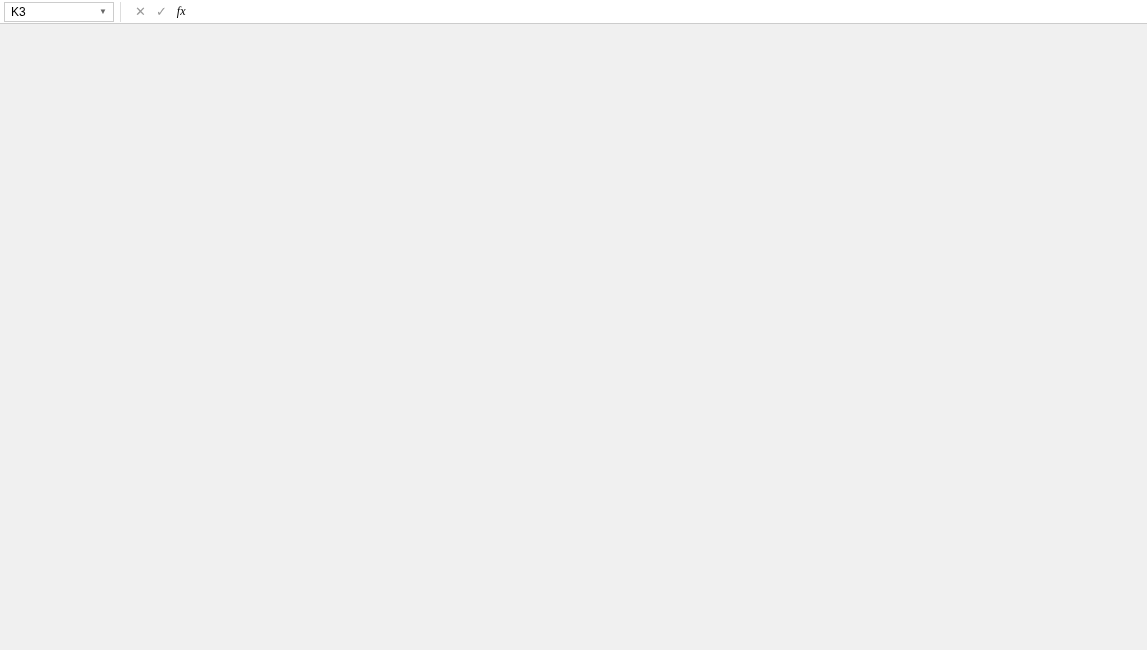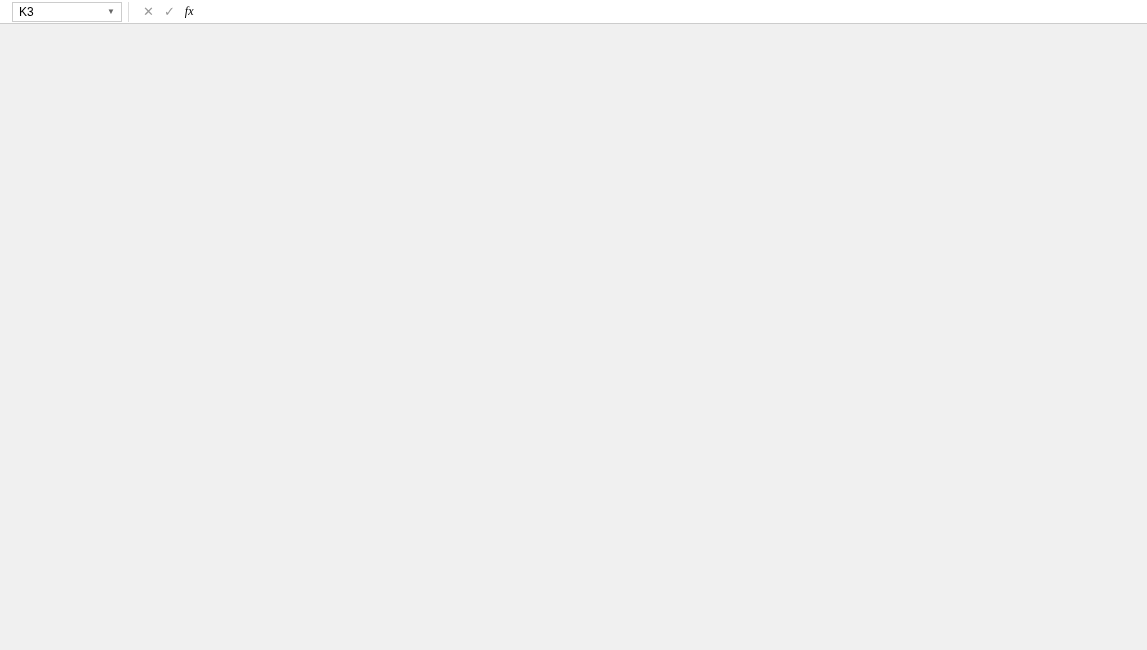--- a/index.html
+++ b/index.html
@@ -16,21 +16,21 @@
     .name-box {
       width: 110px;
       height: 20px;
       background: #fff;
       border: 1px solid #ccc;
       font-size: 12px;
       padding: 2px 6px;
       display: flex;
       align-items: center;
       justify-content: space-between;
-      margin-left: 12px;
+      margin-left: 4px;
     }
     .name-box-dropdown {
       font-size: 8px;
       color: #666;
     }
     .fx-divider {
       width: 1px;
       height: 20px;
       background: #ddd;
       margin: 0 6px;

